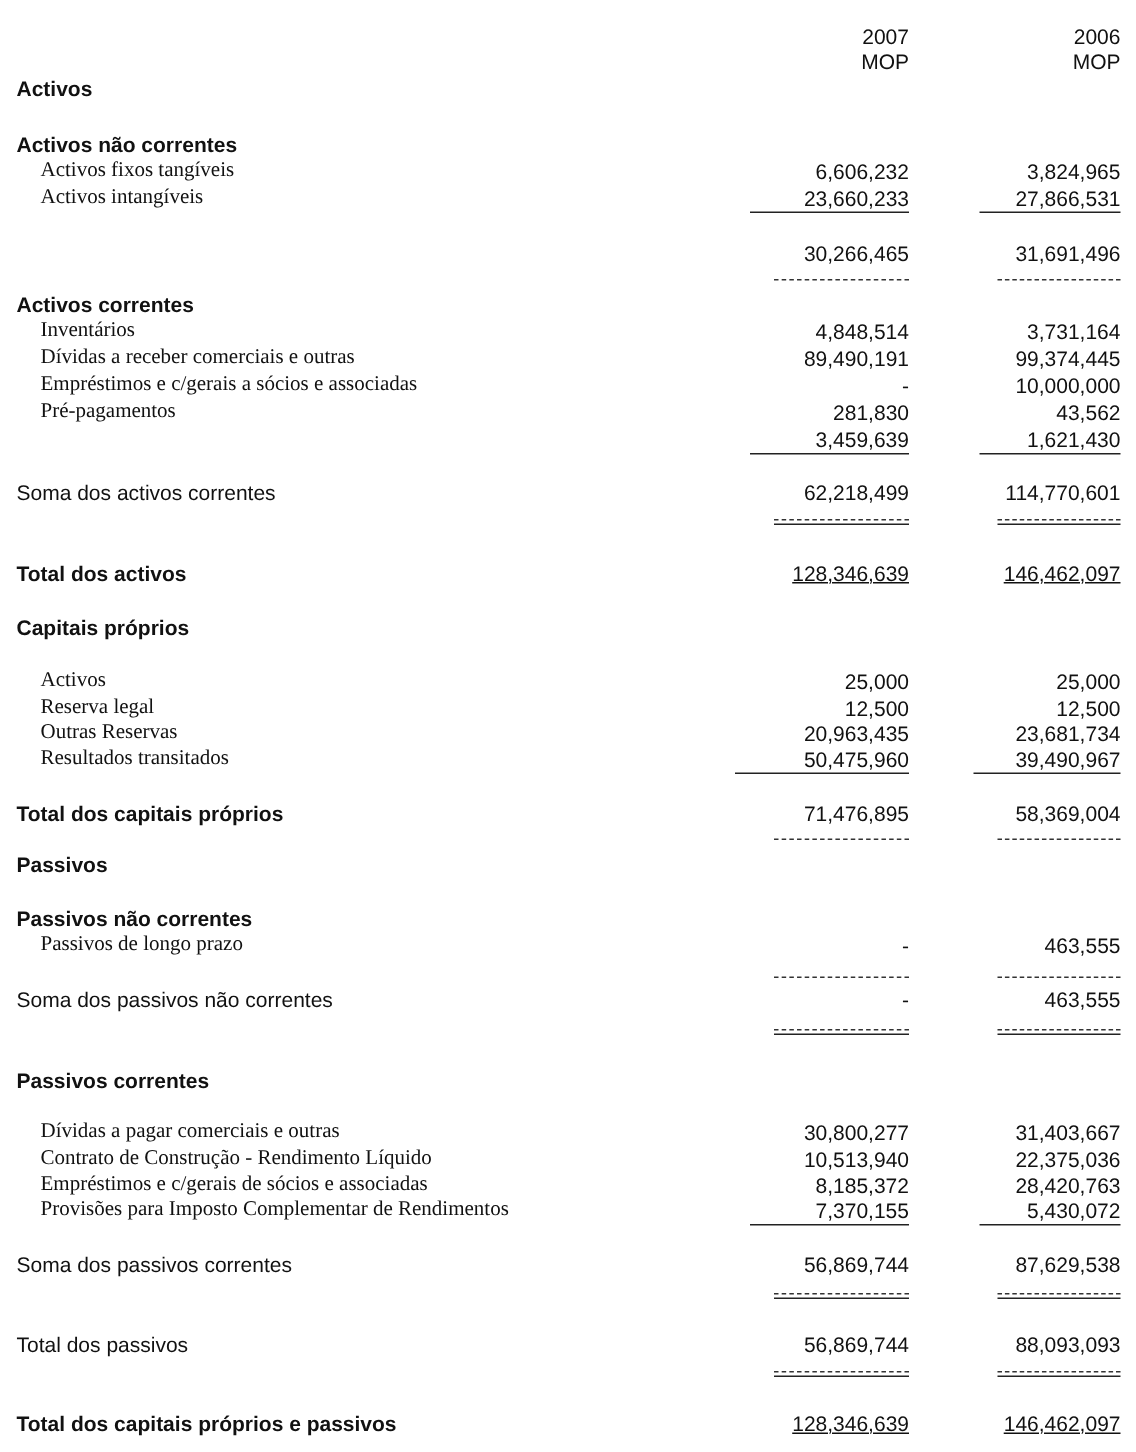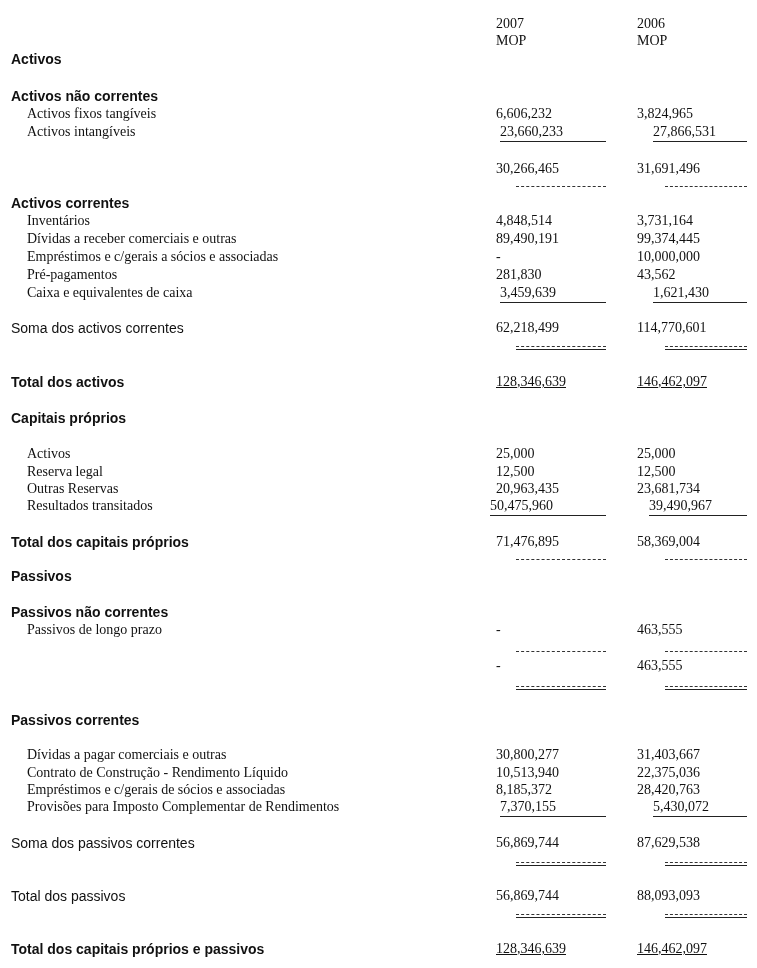--- a/index.html
+++ b/index.html
@@ -4,21 +4,21 @@
 <style>
   html, body { margin: 0; padding: 0; background: #ffffff; }
   body {
     width: 757px; height: 968px; position: relative; overflow: hidden;
     font-family: "Liberation Sans", sans-serif; color: #111; font-size: 14px;
   }
   .row { position: absolute; left: 0; width: 757px; height: 18px; line-height: 18px; }
   .label { position: absolute; left: 11px; white-space: nowrap; }
   .label.indent { left: 27px; font-family: Liberation Serif, serif; }
   .label.bold { font-weight: bold; }
-  .v { position: absolute; text-align: left; white-space: nowrap; font-family: Liberation Serif, serif; }
+  .v { position: absolute; text-align: right; white-space: nowrap; }
   .c1 { right: 151px; width: 110px; }
   .c2 { right: 10px; width: 110px; }
   .ul { border-bottom: 1px solid #222; }
   .ul.c1 { width: 106px; }
   .ul.c2 { width: 94px; }
   .uval { text-decoration: underline; text-decoration-thickness: 1px; }
   .line { position: absolute; height: 0; }
   .dash { border-top: 1px dashed #333; }
   .dbl { border-top: 1px dashed #333; }
   .dbl::after { content: ""; position: absolute; left: 0; right: 0; top: 2px; border-top: 1px solid #222; }
@@ -79,21 +79,20 @@
   <span class="label indent">Empréstimos e c/gerais a sócios e associadas</span>
   <span class="v c1">-</span>
   <span class="v c2">10,000,000</span>
 </div>
 <div class="row" style="top:266px">
   <span class="label indent">Pré-pagamentos</span>
   <span class="v c1">281,830</span>
   <span class="v c2">43,562</span>
 </div>
 <div class="row" style="top:284px">
-  <span class="label indent">Caixa e equivalentes de caixa</span>
   <span class="v c1 ul">3,459,639</span>
   <span class="v c2 ul">1,621,430</span>
 </div>
 
 <div class="row" style="top:319px">
   <span class="label">Soma dos activos correntes</span>
   <span class="v c1">62,218,499</span>
   <span class="v c2">114,770,601</span>
 </div>
 <div class="line dbl l1" style="top:346px"></div>
@@ -147,20 +146,21 @@
   </div>
 <div class="row" style="top:621px">
   <span class="label indent">Passivos de longo prazo</span>
   <span class="v c1">-</span>
   <span class="v c2">463,555</span>
 </div>
 <div class="line dash l1" style="top:651px"></div>
 <div class="line dash l2" style="top:651px"></div>
 
 <div class="row" style="top:657px">
+  <span class="label">Soma dos passivos não correntes</span>
   <span class="v c1">-</span>
   <span class="v c2">463,555</span>
 </div>
 <div class="line dbl l1" style="top:686px"></div>
 <div class="line dbl l2" style="top:686px"></div>
 
 <div class="row" style="top:711px">
     <span class="label bold">Passivos correntes</span>
   </div>
 

